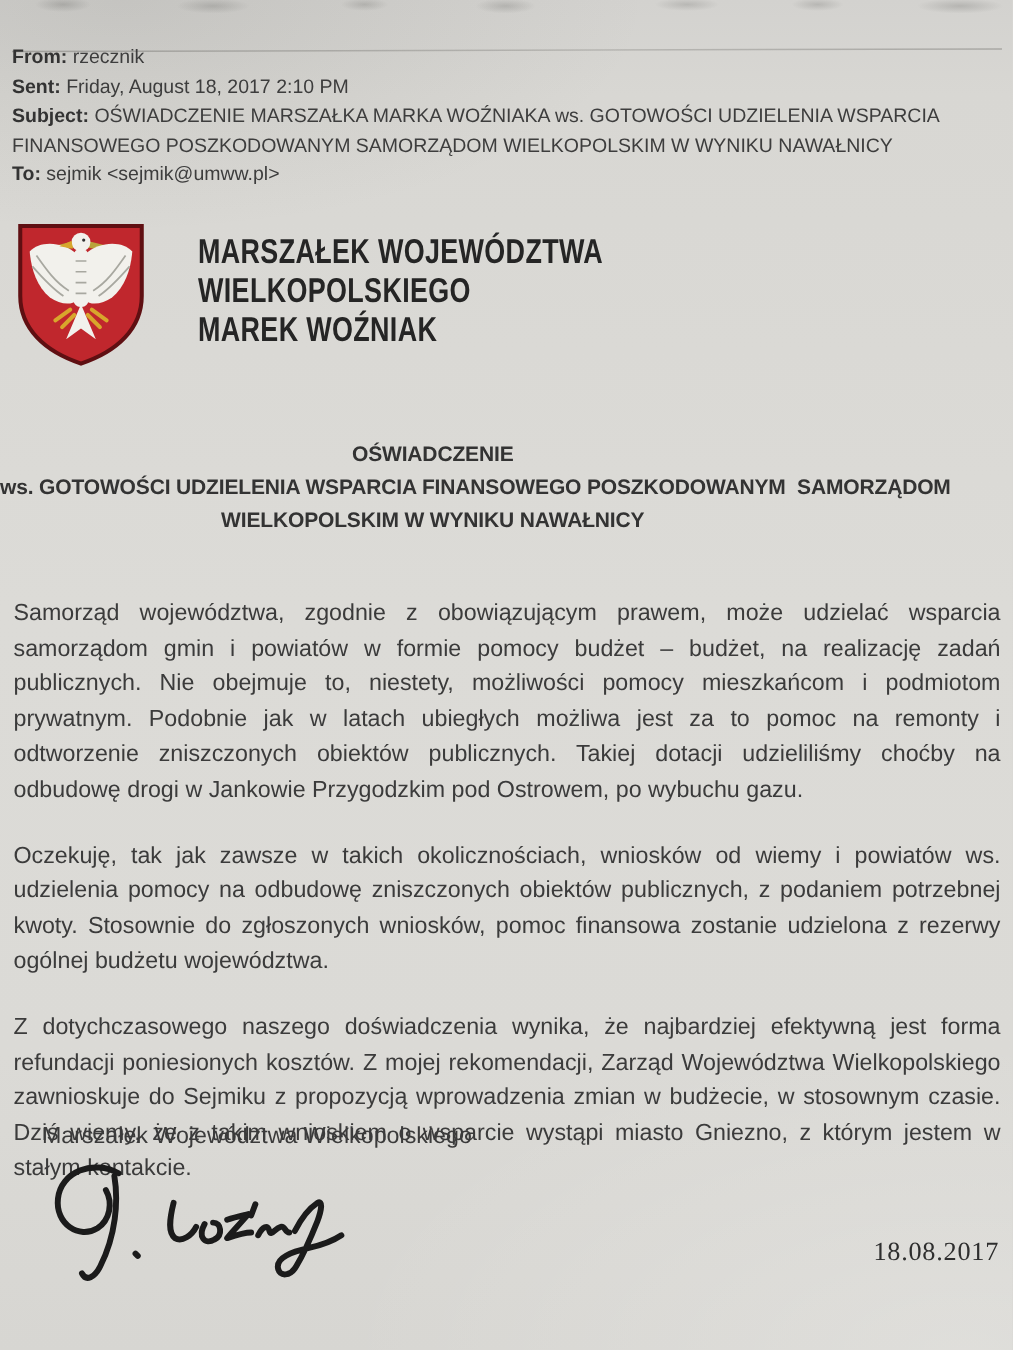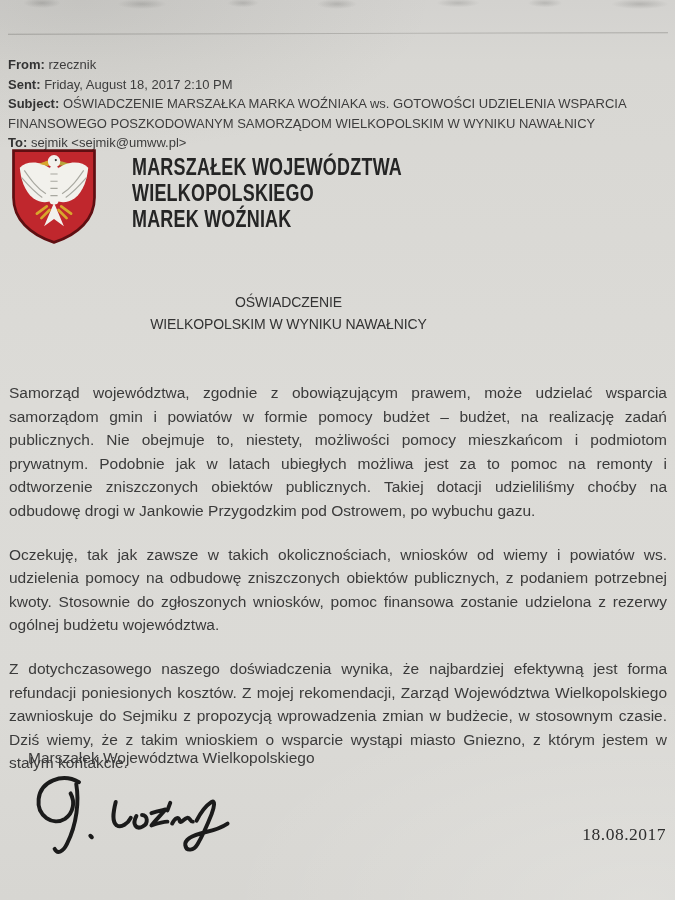--- a/index.html
+++ b/index.html
@@ -26,41 +26,41 @@
       radial-gradient(ellipse 30px 6px at 458px 3px, rgba(95,95,92,.23), transparent 72%),
       radial-gradient(ellipse 24px 6px at 545px 3px, rgba(95,95,92,.24), transparent 72%),
       radial-gradient(ellipse 40px 7px at 640px 4px, rgba(95,95,92,.26), transparent 72%);
   }
   .top-rule{
     position:absolute;left:8px;top:33px;width:660px;height:1px;
     background:linear-gradient(90deg, rgba(125,124,120,.55), rgba(125,124,120,.35) 60%, rgba(125,124,120,.5));
     transform:rotate(-0.15deg);
   }
   .email-header{
-    position:absolute;left:8px;top:55px;width:652px;
+    position:absolute;left:8px;top:28px;width:652px;
     font-size:13px;line-height:19.5px;color:#3d3d3d;
   }
   .email-header .lbl{font-weight:700;color:#333;}
   .letterhead{position:absolute;left:8px;top:146px;width:600px;height:100px;}
   .coa{position:absolute;left:0;top:1px;width:92px;height:99px;}
   .lh-text{
     position:absolute;left:124px;top:8px;
     font-weight:700;font-size:23px;line-height:26px;letter-spacing:.3px;color:#252525;
     transform:scaleX(0.78);transform-origin:left top;white-space:nowrap;
   }
   .title-block{
     position:absolute;left:0;top:291px;width:577px;text-align:center;
-    font-weight:400;font-size:14px;line-height:22px;letter-spacing:-0.1px;color:#333;
+    font-weight:700;font-size:14px;line-height:22px;letter-spacing:-0.1px;color:#333;
   }
   .title-block div{white-space:pre;}
   .body-text{
     position:absolute;left:9px;top:381px;width:658px;
     font-size:15.5px;line-height:23.6px;text-align:justify;color:#3b3b3b;
   }
-  .body-text p{margin:0 0 20px 0;}
+  .body-text p{margin:16px 0 20px 0;}
   .closing{
     position:absolute;left:28px;top:749px;
     font-size:15.5px;color:#3b3b3b;
   }
   .signature{position:absolute;left:18px;top:769px;width:218px;height:94px;}
   .doc-date{
     position:absolute;right:9px;top:824px;
     font-family:"Liberation Serif",serif;font-size:17.5px;letter-spacing:.5px;color:#2e2e2e;
   }
 </style>
@@ -96,20 +96,21 @@
     </svg>
     <div class="lh-text">
       <div>MARSZAŁEK WOJEWÓDZTWA</div>
       <div>WIELKOPOLSKIEGO</div>
       <div>MAREK WOŹNIAK</div>
     </div>
   </div>
 
   <div class="title-block">
     <div>OŚWIADCZENIE</div>
+    <div>ws. GOTOWOŚCI UDZIELENIA WSPARCIA FINANSOWEGO POSZKODOWANYM  SAMORZĄDOM</div>
     <div>WIELKOPOLSKIM W WYNIKU NAWAŁNICY</div>
   </div>
 
   <div class="body-text">
     <p>Samorząd województwa, zgodnie z obowiązującym prawem, może udzielać wsparcia samorządom gmin i powiatów w formie pomocy budżet – budżet, na realizację zadań publicznych. Nie obejmuje to, niestety, możliwości pomocy mieszkańcom i podmiotom prywatnym. Podobnie jak w latach ubiegłych możliwa jest za to pomoc na remonty i odtworzenie zniszczonych obiektów publicznych. Takiej dotacji udzieliliśmy choćby na odbudowę drogi w Jankowie Przygodzkim pod Ostrowem, po wybuchu gazu.</p>
     <p>Oczekuję, tak jak zawsze w takich okolicznościach, wniosków od wiemy i powiatów ws. udzielenia pomocy na odbudowę zniszczonych obiektów publicznych, z podaniem potrzebnej kwoty. Stosownie do zgłoszonych wniosków, pomoc finansowa zostanie udzielona z rezerwy ogólnej budżetu województwa.</p>
     <p>Z dotychczasowego naszego doświadczenia wynika, że najbardziej efektywną jest forma refundacji poniesionych kosztów. Z mojej rekomendacji, Zarząd Województwa Wielkopolskiego zawnioskuje do Sejmiku z propozycją wprowadzenia zmian w budżecie, w stosownym czasie. Dziś wiemy, że z takim wnioskiem o wsparcie wystąpi miasto Gniezno, z którym jestem w stałym kontakcie.</p>
   </div>
 
   <div class="closing">Marszałek Województwa Wielkopolskiego</div>

